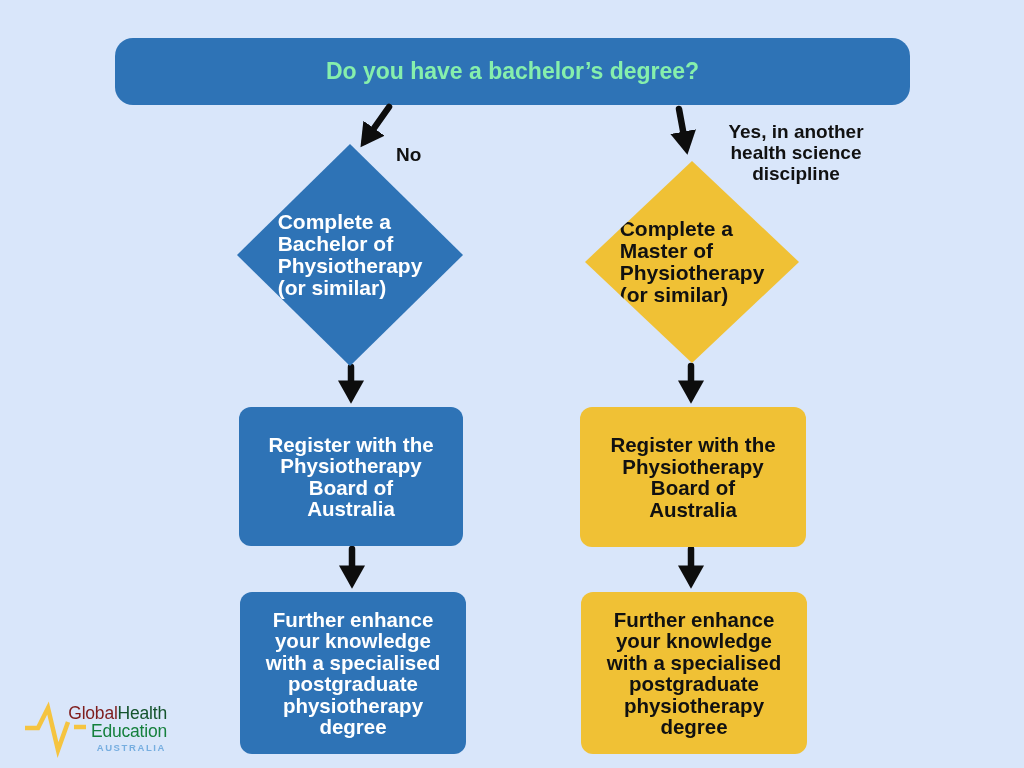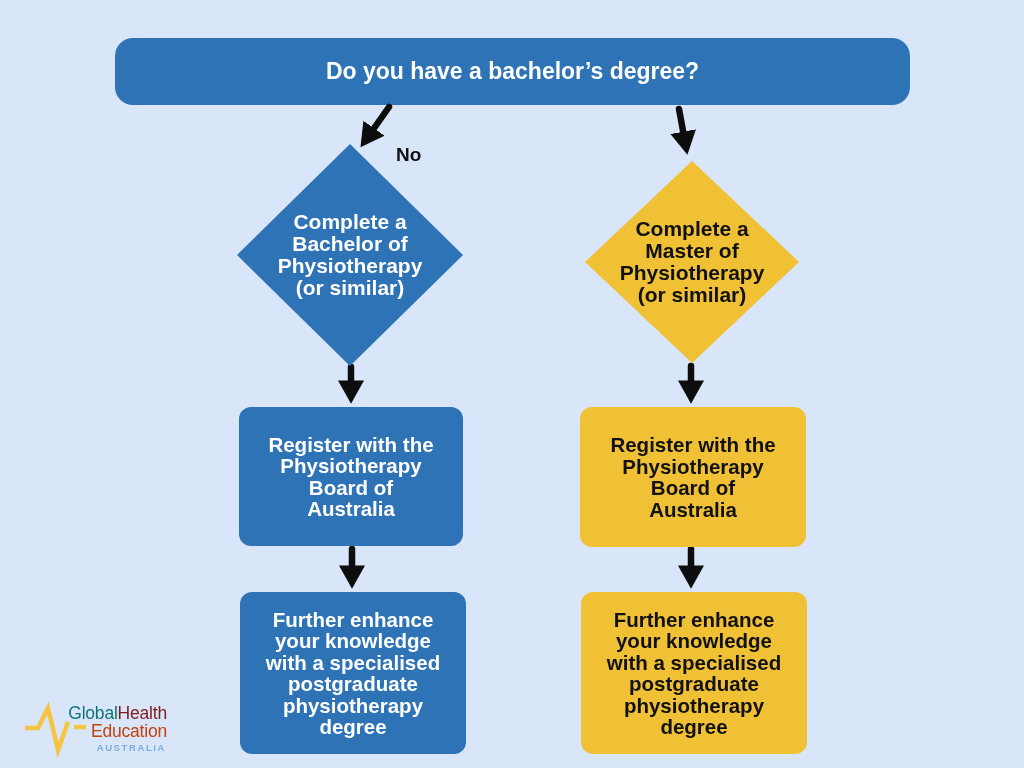--- a/index.html
+++ b/index.html
@@ -10,36 +10,36 @@
     color:#111;
   }
   .ml { white-space:pre-line; }
 
   
   .header-box {
     position:absolute; left:115px; top:38px; width:795px; height:67px;
     background:#2E73B6; border-radius:18px;
     display:flex; align-items:center; justify-content:center;
   }
-  .header-text { color:#ffffff; font-size:23px; font-weight:700; }
+  .header-text { color:#86efac; font-size:23px; font-weight:700; }
 
   
   .label-no {
     position:absolute; left:396px; top:144px;
     font-size:19px; font-weight:700;
   }
   .label-yes {
     position:absolute; left:700px; top:121px; width:192px;
     text-align:center; font-size:19px; font-weight:700; line-height:21px;
   }
 
   
   .diamond {
     position:absolute; display:flex; align-items:center; justify-content:center;
-    text-align:center; font-weight:700; font-size:21px; line-height:22px;
+    text-align:left; font-weight:700; font-size:21px; line-height:22px;
     clip-path:polygon(50% 0%,100% 50%,50% 100%,0% 50%);
   }
   .diamond-no  { left:237px; top:144px; width:226px; height:222px; background:#2E73B6; color:#FFFFFF; }
   .diamond-yes { left:585px; top:161px; width:214px; height:202px; background:#F0C135; color:#111111; }
 
   
   .box {
     position:absolute; border-radius:12px;
     display:flex; align-items:center; justify-content:center;
     text-align:center; font-weight:700; font-size:20.5px; line-height:21.5px;
@@ -53,23 +53,23 @@
 
   
   .arrows { position:absolute; left:0; top:0; pointer-events:none; }
   .arrow-line { stroke:#0D0D0D; stroke-width:6.5; stroke-linecap:round; }
 
   
   .logo { position:absolute; left:20px; top:692px; width:170px; height:72px; }
   .logo-ekg { position:absolute; left:0; top:0; }
   .logo-text { position:absolute; left:37px; top:12px; width:110px; text-align:right; }
   .brand-line { font-size:17.5px; font-weight:500; line-height:18px; letter-spacing:-0.2px; }
-  .brand-global { color:#0f766e; }
-  .brand-health { color:#7f1d1d; }
-  .brand-education { font-size:17.5px; font-weight:500; line-height:18px; color:#c2410c; letter-spacing:-0.2px; }
+  .brand-global { color:#7f1d1d; }
+  .brand-health { color:#14532d; }
+  .brand-education { font-size:17.5px; font-weight:500; line-height:18px; color:#15803d; letter-spacing:-0.2px; }
   .brand-country { font-size:9.5px; font-weight:700; color:#77AEE0; letter-spacing:1.6px; margin-top:2px; padding-right:1px; }
 </style>
 </head>
 <body>
 
 <div class="canvas">
 
   <div class="header-box">
     <span class="header-text">Do you have a bachelor’s degree?</span>
   </div>
@@ -82,20 +82,23 @@
     </defs>
     <line class="arrow-line" x1="389" y1="107" x2="365" y2="141" marker-end="url(#ah)"></line>
     <line class="arrow-line" x1="679" y1="109" x2="686" y2="147" marker-end="url(#ah)"></line>
     <line class="arrow-line" x1="351" y1="367" x2="351" y2="396" marker-end="url(#ah)"></line>
     <line class="arrow-line" x1="352" y1="549" x2="352" y2="581" marker-end="url(#ah)"></line>
     <line class="arrow-line" x1="691" y1="366" x2="691" y2="396" marker-end="url(#ah)"></line>
     <line class="arrow-line" x1="691" y1="549" x2="691" y2="581" marker-end="url(#ah)"></line>
   </svg>
 
   <div class="label-no">No</div>
+  <div class="label-yes ml">Yes, in another
+health science
+discipline</div>
 
   <div class="diamond diamond-no">
     <span class="ml">Complete a
 Bachelor of
 Physiotherapy
 (or similar)</span>
   </div>
   <div class="box box-blue reg-no">
     <span class="ml">Register with the
 Physiotherapy

